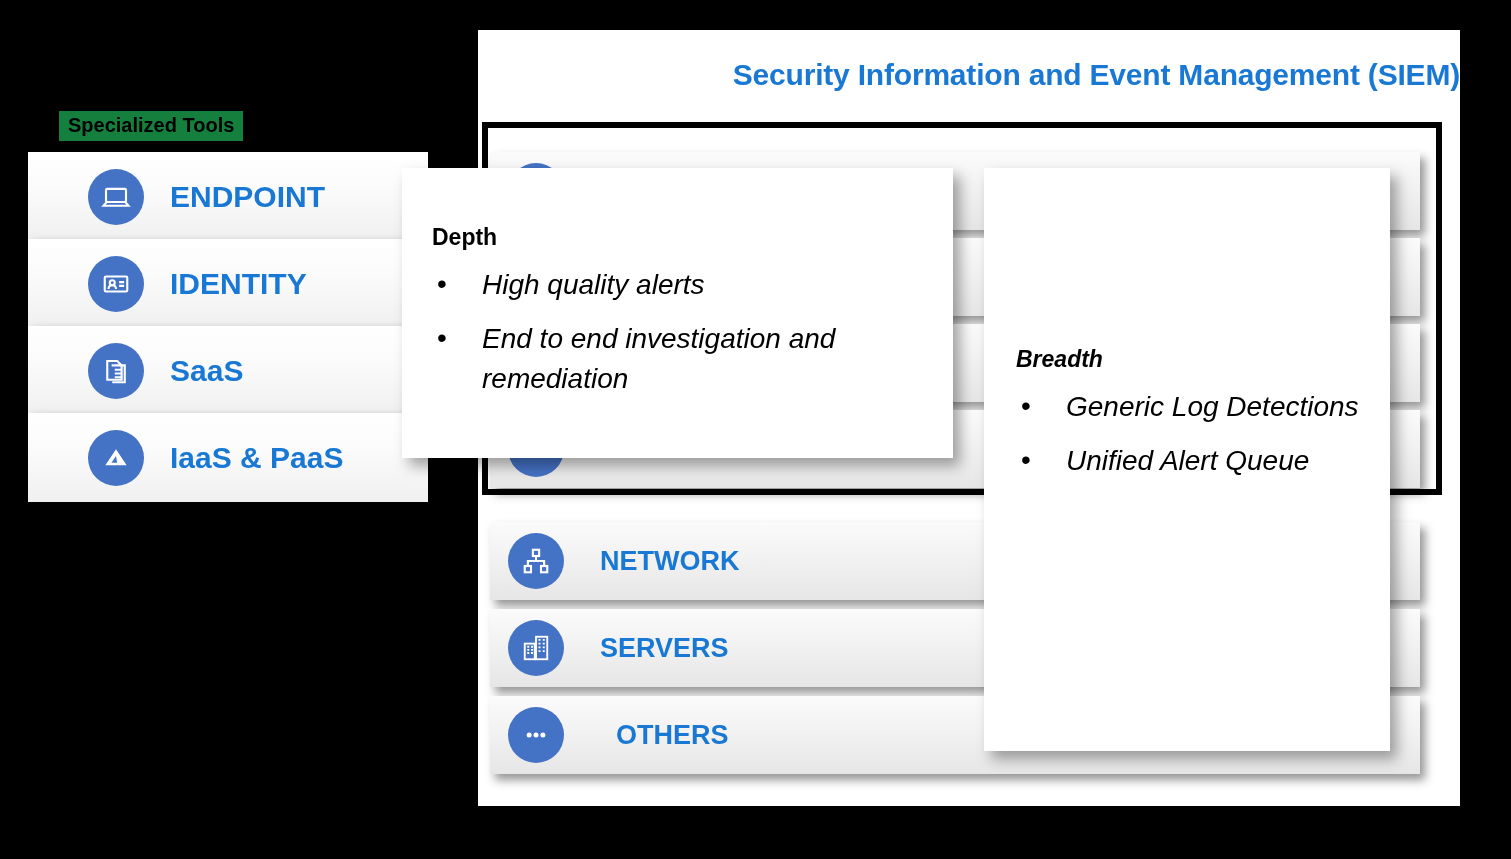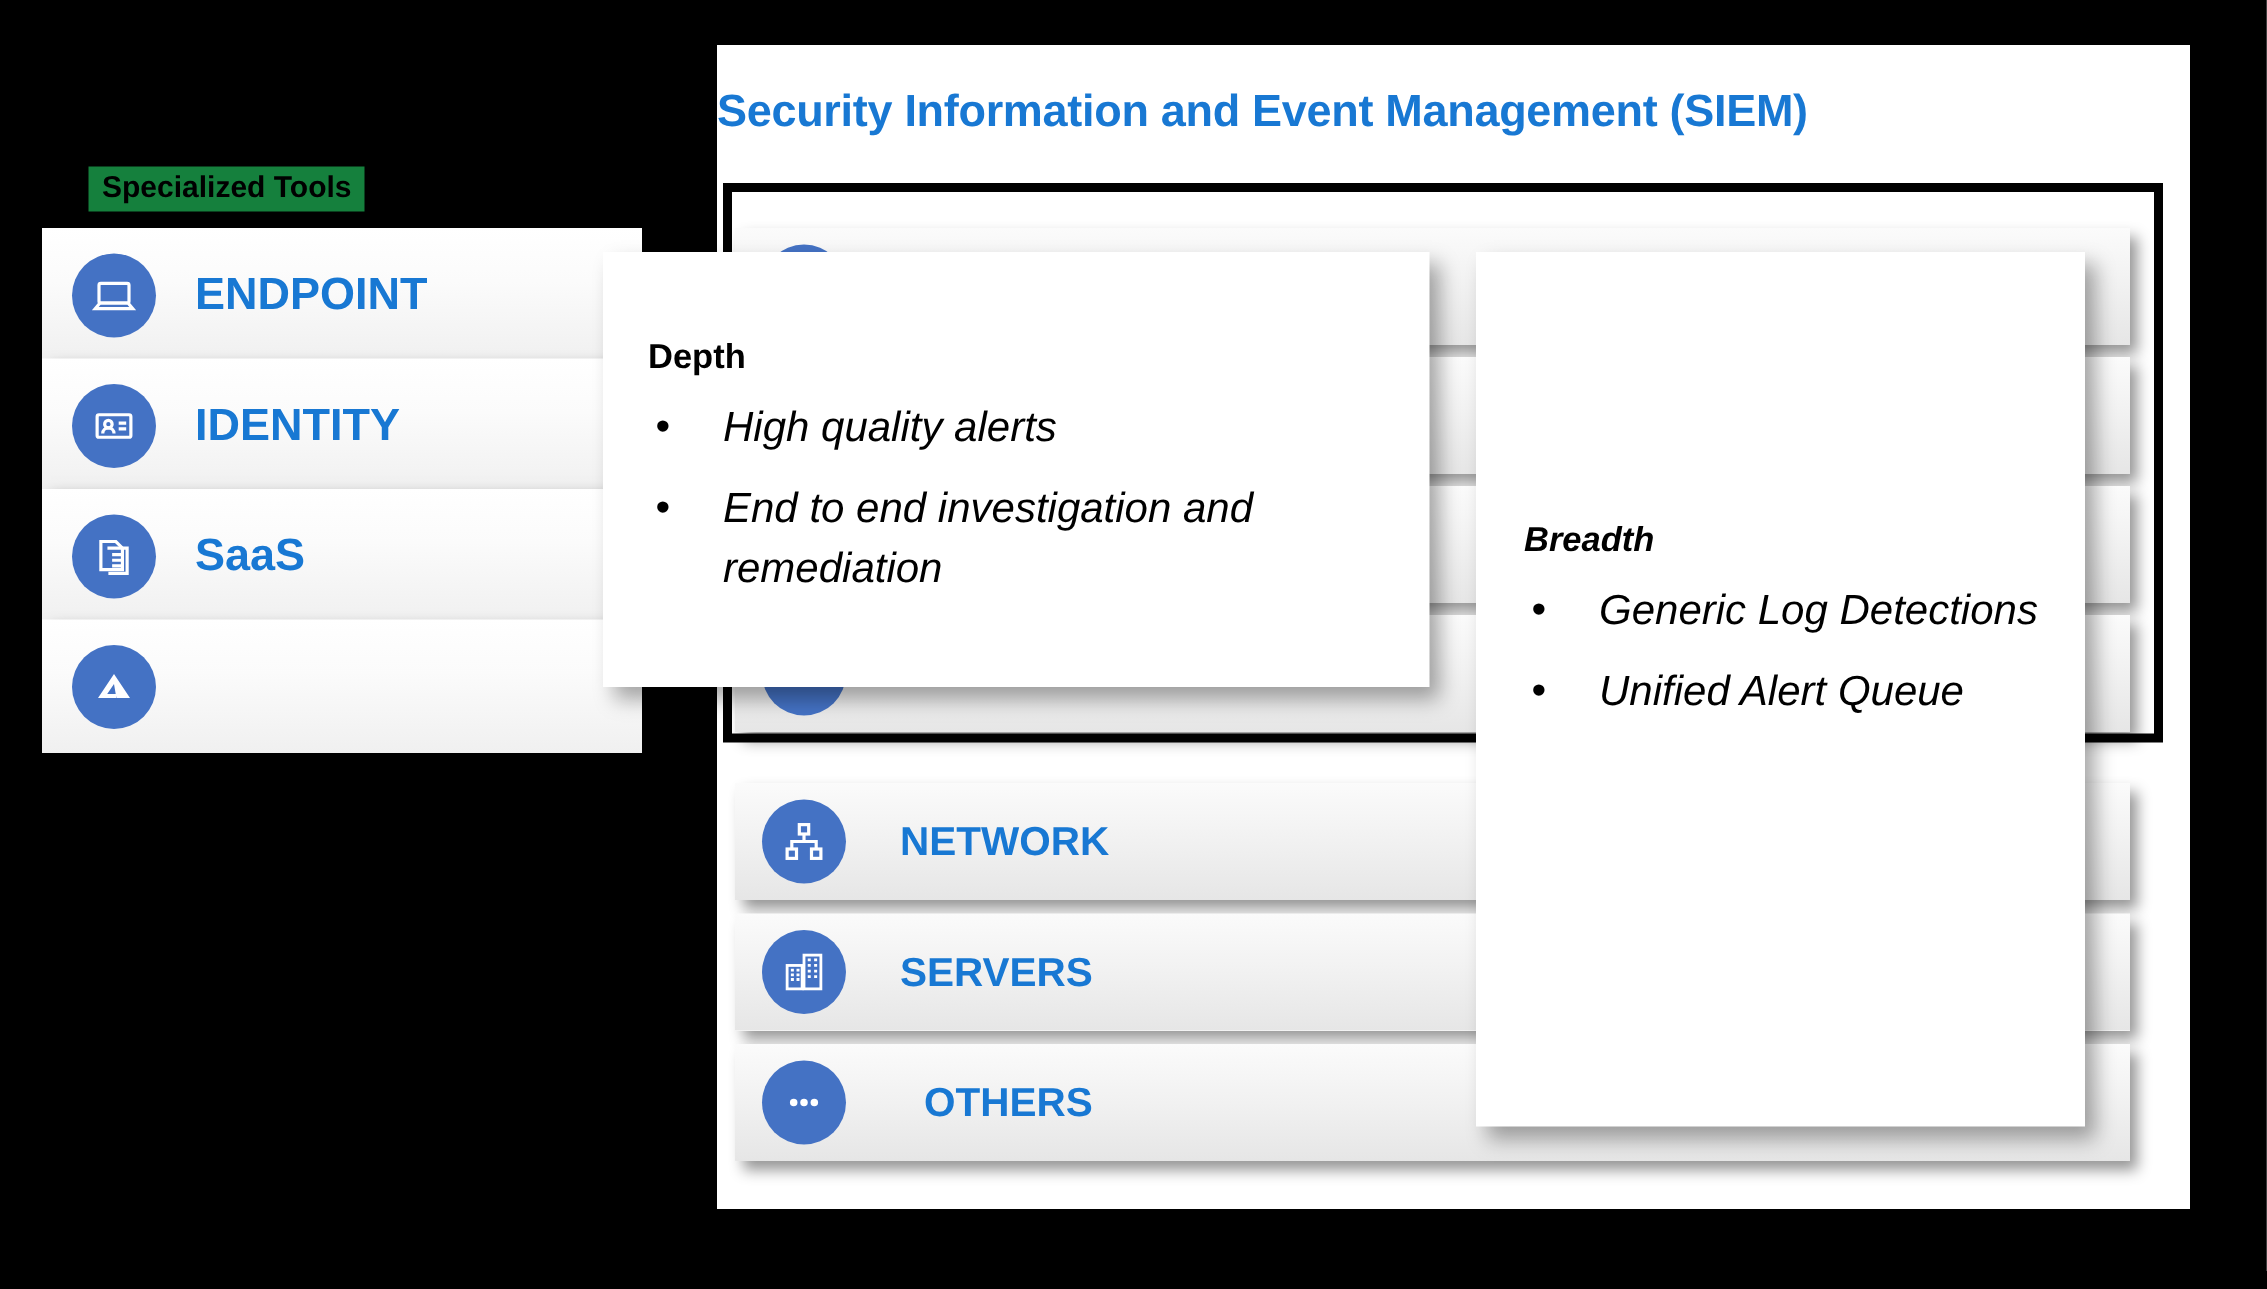--- a/index.html
+++ b/index.html
@@ -23,21 +23,21 @@
     width: 982px;
     height: 776px;
     background: #ffffff;
     box-shadow: 6px 6px 14px rgba(0,0,0,0.55);
   }
   .siem-title {
     position: absolute;
     left: 0;
     top: 28px;
     width: 982px;
-    text-align: left;
+    text-align: right;
     color: #1878D3;
     font-size: 30px;
     font-weight: bold;
     letter-spacing: -0.2px;
     white-space: nowrap;
   }
 
   
   .siem-inner-box {
     position: absolute;
@@ -86,20 +86,21 @@
     font-weight: bold;
     padding: 3px 9px 4px 9px;
     white-space: nowrap;
   }
   .tool-row {
     left: 28px;
     width: 400px;
     height: 89px;
     background: linear-gradient(to bottom, #ffffff 0%, #fbfbfb 40%, #f0f0f0 100%);
     box-shadow: 5px 6px 10px rgba(0,0,0,0.55);
+    padding-left: 40px;
   }
   .tool-row .pill-label {
     font-size: 30px;
     margin-left: 26px;
   }
 
   
   .icon-circle {
     flex: 0 0 auto;
     border-radius: 50%;
@@ -286,20 +287,21 @@
   </span>
   <span class="pill-label">SaaS</span>
 </div>
 
 <div class="pill tool-row" style="top:413px;">
   <span class="icon-circle">
     <svg width="32" height="32" viewBox="0 0 24 24" fill="#ffffff">
       <path d="M12 5.5 L20 17.5 L13.2 17.5 L12 10.5 L8.6 15.5 L13 15.5 L13 17.5 L4 17.5 Z"></path>
     </svg>
   </span>
+  <span class="pill-label">IaaS &amp; PaaS</span>
 </div>
 
 <div class="callout callout-depth">
   <div class="callout-heading">Depth</div>
   <ul class="bullets">
     <li>High quality alerts</li>
     <li>End to end investigation and remediation</li>
   </ul>
 </div>
 

